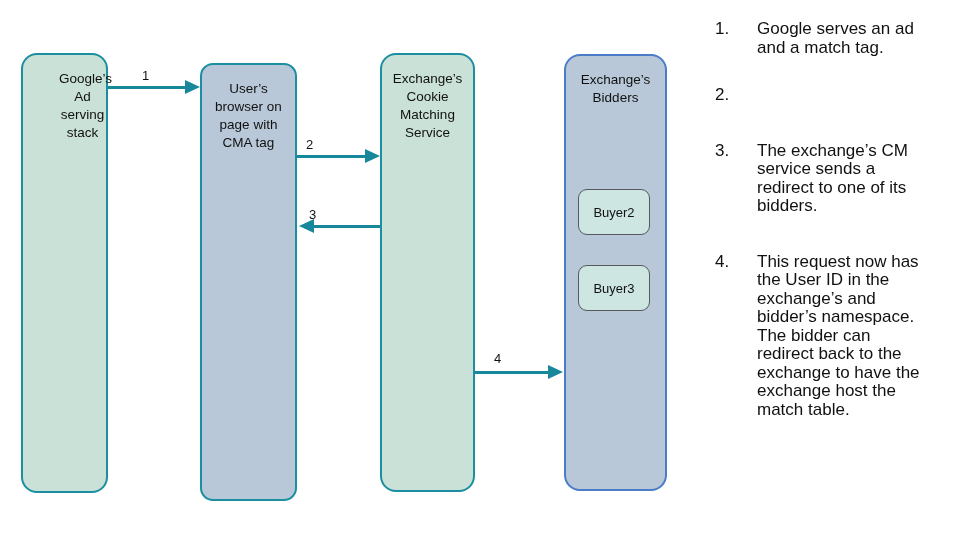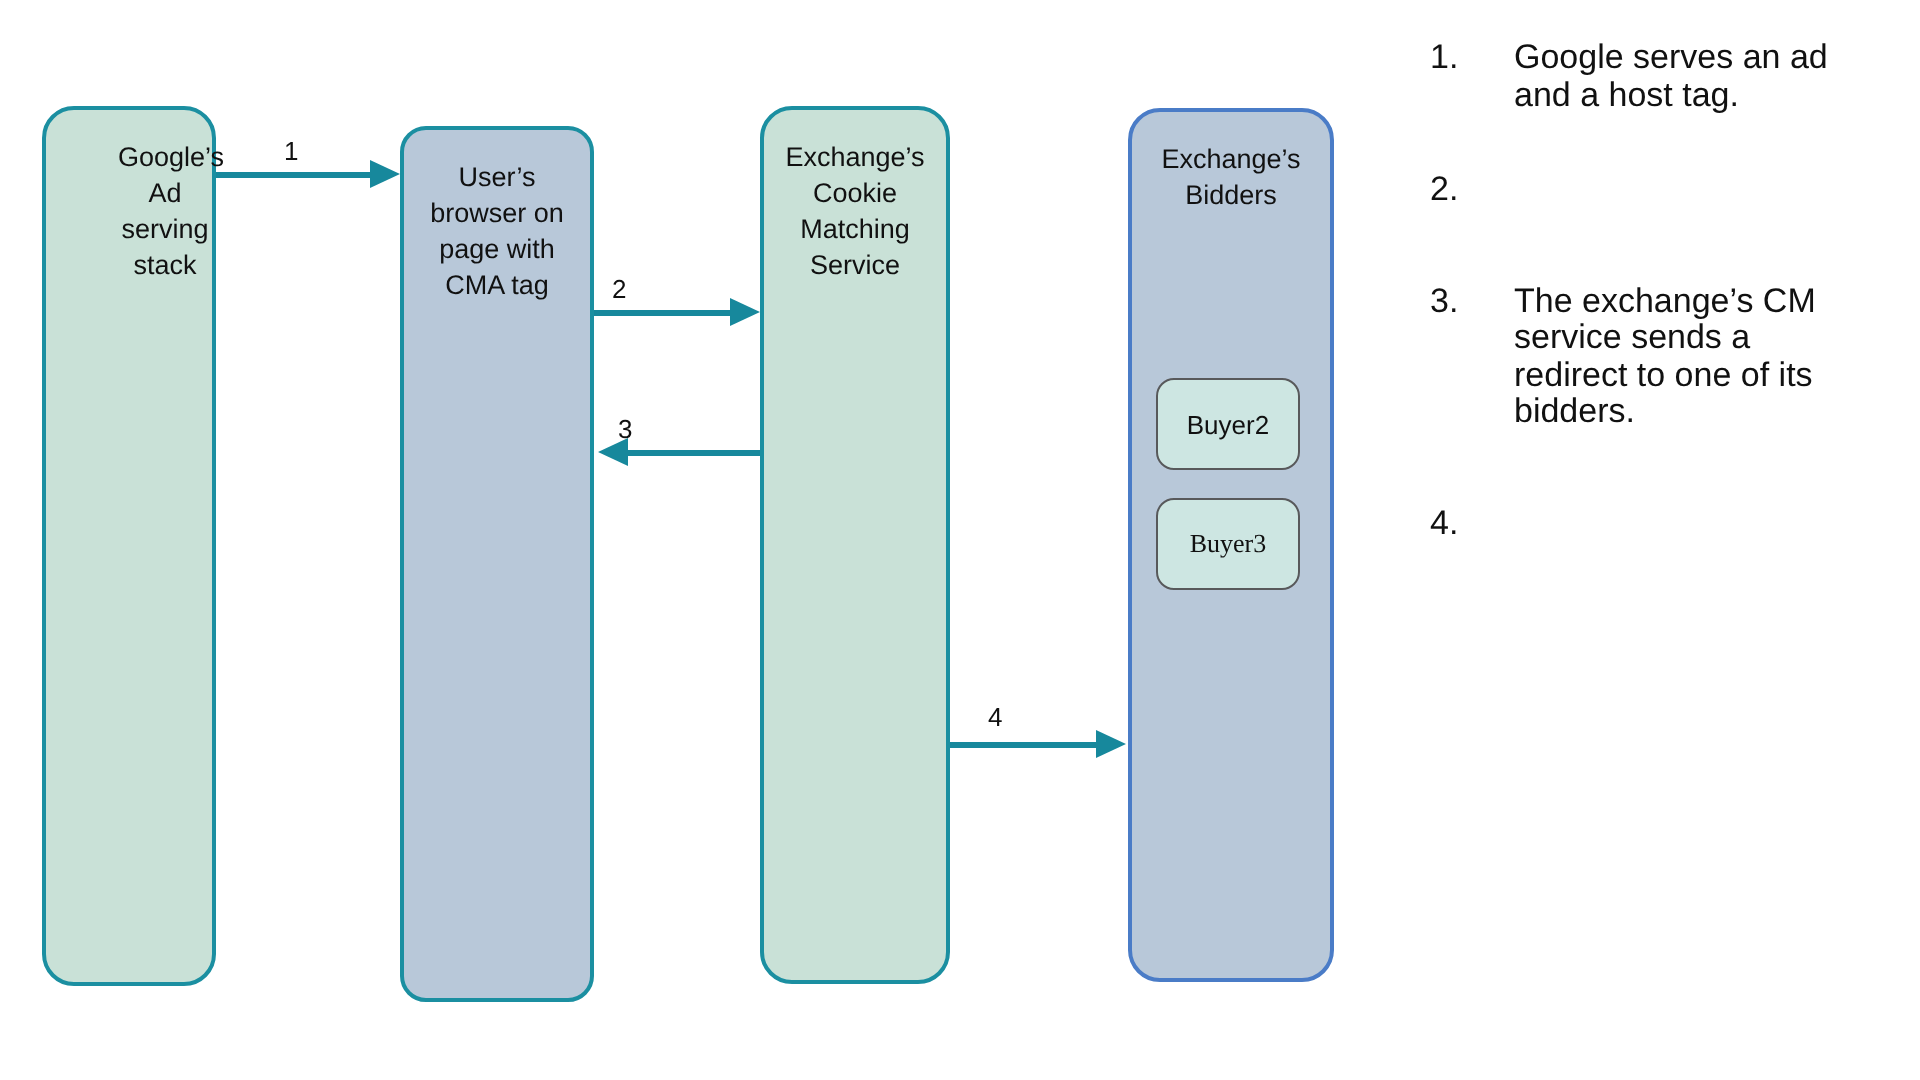--- a/index.html
+++ b/index.html
@@ -63,21 +63,21 @@
 Matching
 Service</div>
   </div>
 
   <div class="node node-blue node-blueborder" style="left:564px;top:54px;width:103px;height:437px;">
     <div class="node-label">Exchange’s
 Bidders</div>
     <div class="buyer" style="top:133px;">
       <span>Buyer2</span>
     </div>
-    <div class="buyer" style="top:193px;font-family:Liberation Serif, serif;">
+    <div class="buyer" style="top:209px;">
       <span>Buyer3</span>
     </div>
   </div>
 
   <div class="arrow-line" style="left:108px;top:86px;width:80px;"></div>
   <div class="arrow-head right" style="left:185px;top:80px;"></div>
   <div class="arrow-label" style="left:142px;top:68px;">1</div>
 
   <div class="arrow-line" style="left:297px;top:155px;width:70px;"></div>
   <div class="arrow-head right" style="left:365px;top:149px;"></div>
@@ -88,30 +88,39 @@
   <div class="arrow-label" style="left:309px;top:207px;">3</div>
 
   <div class="arrow-line" style="left:475px;top:371px;width:76px;"></div>
   <div class="arrow-head right" style="left:548px;top:365px;"></div>
   <div class="arrow-label" style="left:494px;top:351px;">4</div>
 
   <div class="steps">
     <div class="step">
       <div class="step-num">1.</div>
       <div class="step-text">Google serves an ad
-and a host tag.</div>
+and a match tag.</div>
     </div>
     <div class="step">
       <div class="step-num">2.</div>
     </div>
     <div class="step">
       <div class="step-num">3.</div>
       <div class="step-text">The exchange’s CM
 service sends a
 redirect to one of its
 bidders.</div>
     </div>
     <div class="step">
       <div class="step-num">4.</div>
+      <div class="step-text">This request now has
+the User ID in the
+exchange’s and
+bidder’s namespace.
+The bidder can
+redirect back to the
+exchange to have the
+exchange host the
+match table.</div>
     </div>
   </div>
 
 </div>
 
 </body></html>

